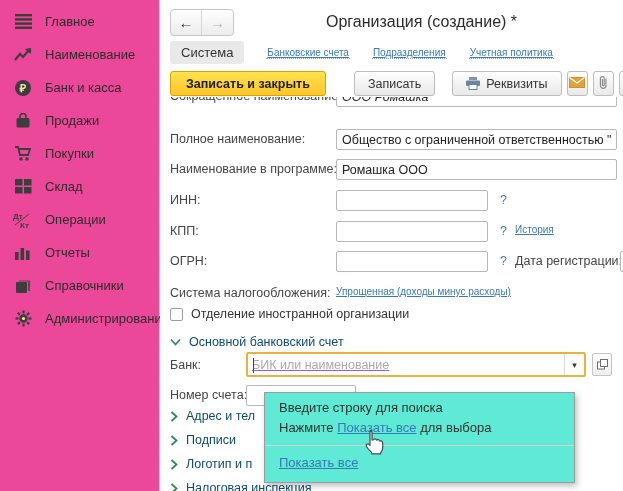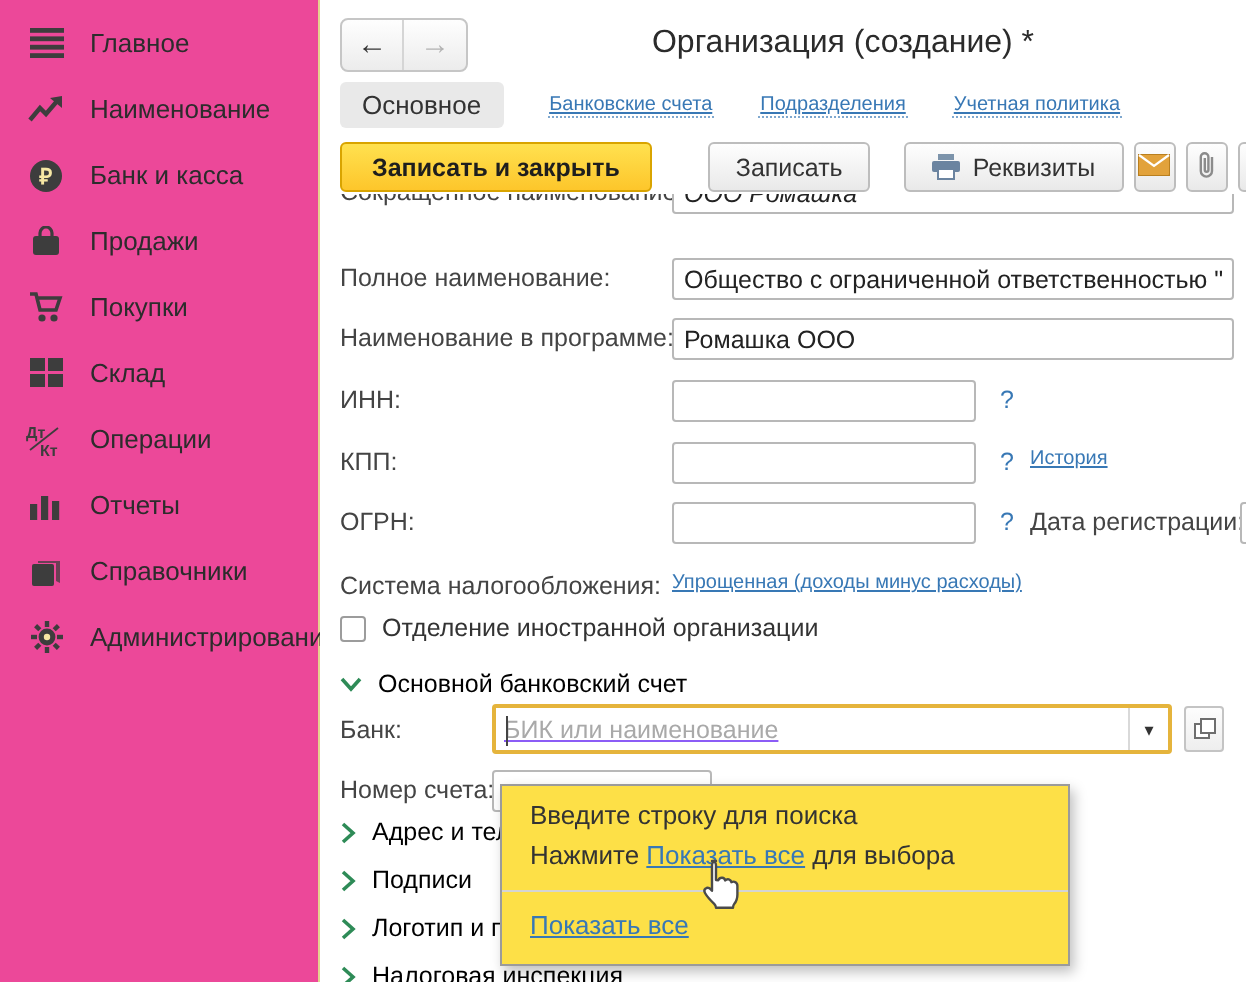--- a/index.html
+++ b/index.html
@@ -57,38 +57,38 @@
   .clipwrap { position:absolute; left:0; top:97px; width:463px; height:12px; overflow:hidden; }
   .clipwrap .row { top:-11px; }
   .help { position:absolute; font-size:12.5px; color:#3878b5; top:3px; cursor:pointer; }
   .link { color:#3878b5; text-decoration:underline; cursor:pointer; font-size:10px; white-space:nowrap; }
   .checkbox { position:absolute; left:10px; top:2px; width:13px; height:13px;
     border:1px solid #9c9c9c; border-radius:2px; background:#fff; cursor:pointer; }
   .cblabel { position:absolute; left:31px; top:1px; font-size:12.5px; color:#333; }
 
   .green-row { display:flex; align-items:center; cursor:pointer; }
   .green-row .chev { margin-left:10px; margin-right:8px; display:flex; }
-  .green-row .gtext { font-size:12.5px; color:#000000; white-space:nowrap;text-align:right; }
+  .green-row .gtext { font-size:12.5px; color:#0c4a6e; white-space:nowrap;text-align:right; }
 
   
   .bank-box { position:absolute; left:86px; top:0; width:340px; height:25px;
     border:2px solid #e5b43c; border-radius:2px; background:#fff; display:flex; align-items:center; }
   .bank-input { flex:1; border:none; outline:none; height:19px; font-size:12.5px;
     padding:0 4px; font-family:"Liberation Sans", sans-serif; color:#8b5cf6; min-width:0;text-decoration:underline; }
   .bank-input::placeholder { color:#a9a9a9; }
   .caret { position:absolute; left:5px; top:4px; width:1px; height:15px; background:#444; }
   .dd { width:20px; height:21px; display:flex; align-items:center; justify-content:center;
     border-left:1px solid #d9d9d9; color:#333; font-size:9px; cursor:pointer; }
   .open-btn { position:absolute; left:432px; top:1px; width:20px; height:23px;
     border:1px solid #c4c4c4; border-radius:2px; background:linear-gradient(#fdfdfd,#eee);
     display:flex; align-items:center; justify-content:center; cursor:pointer; }
 
   
-  .popup { position:absolute; left:90px; top:392px; width:285px; height:91px;
-    background:#fde047; border:1px solid #9b9b9b; box-shadow:2px 3px 6px rgba(0,0,0,.25); z-index:50; }
+  .popup { position:absolute; left:104px; top:392px; width:311px; height:91px;
+    background:#5eead4; border:1px solid #9b9b9b; box-shadow:2px 3px 6px rgba(0,0,0,.25); z-index:50; }
   .popline { position:absolute; left:14px; font-size:13px; color:#333; white-space:nowrap; }
   .popsep { position:absolute; left:0; right:0; top:52px; border-top:1px solid #d4d4d4; }
   .hand { position:absolute; left:97px; top:36px; z-index:60; }
 </style>
 </head>
 <body>
 
 <div class="stage">
 
   <div class="sidebar">
@@ -224,21 +224,21 @@
   <div class="content">
 
     <div class="navgrp">
       <div class="navbtn back">←</div>
       <div class="navbtn fwd">→</div>
     </div>
 
     <div class="page-title">Организация (создание) *</div>
 
     <div class="tabsrow">
-      <div class="tab active">Основное</div>
+      <div class="tab active">Система</div>
       <div class="tab link">Банковские счета</div>
       <div class="tab link">Подразделения</div>
       <div class="tab link">Учетная политика</div>
 
     </div>
 
     <div class="toolbar">
       <div class="btn primary">Записать и закрыть</div>
       <div class="btn save">Записать</div>
       <div class="btn">

